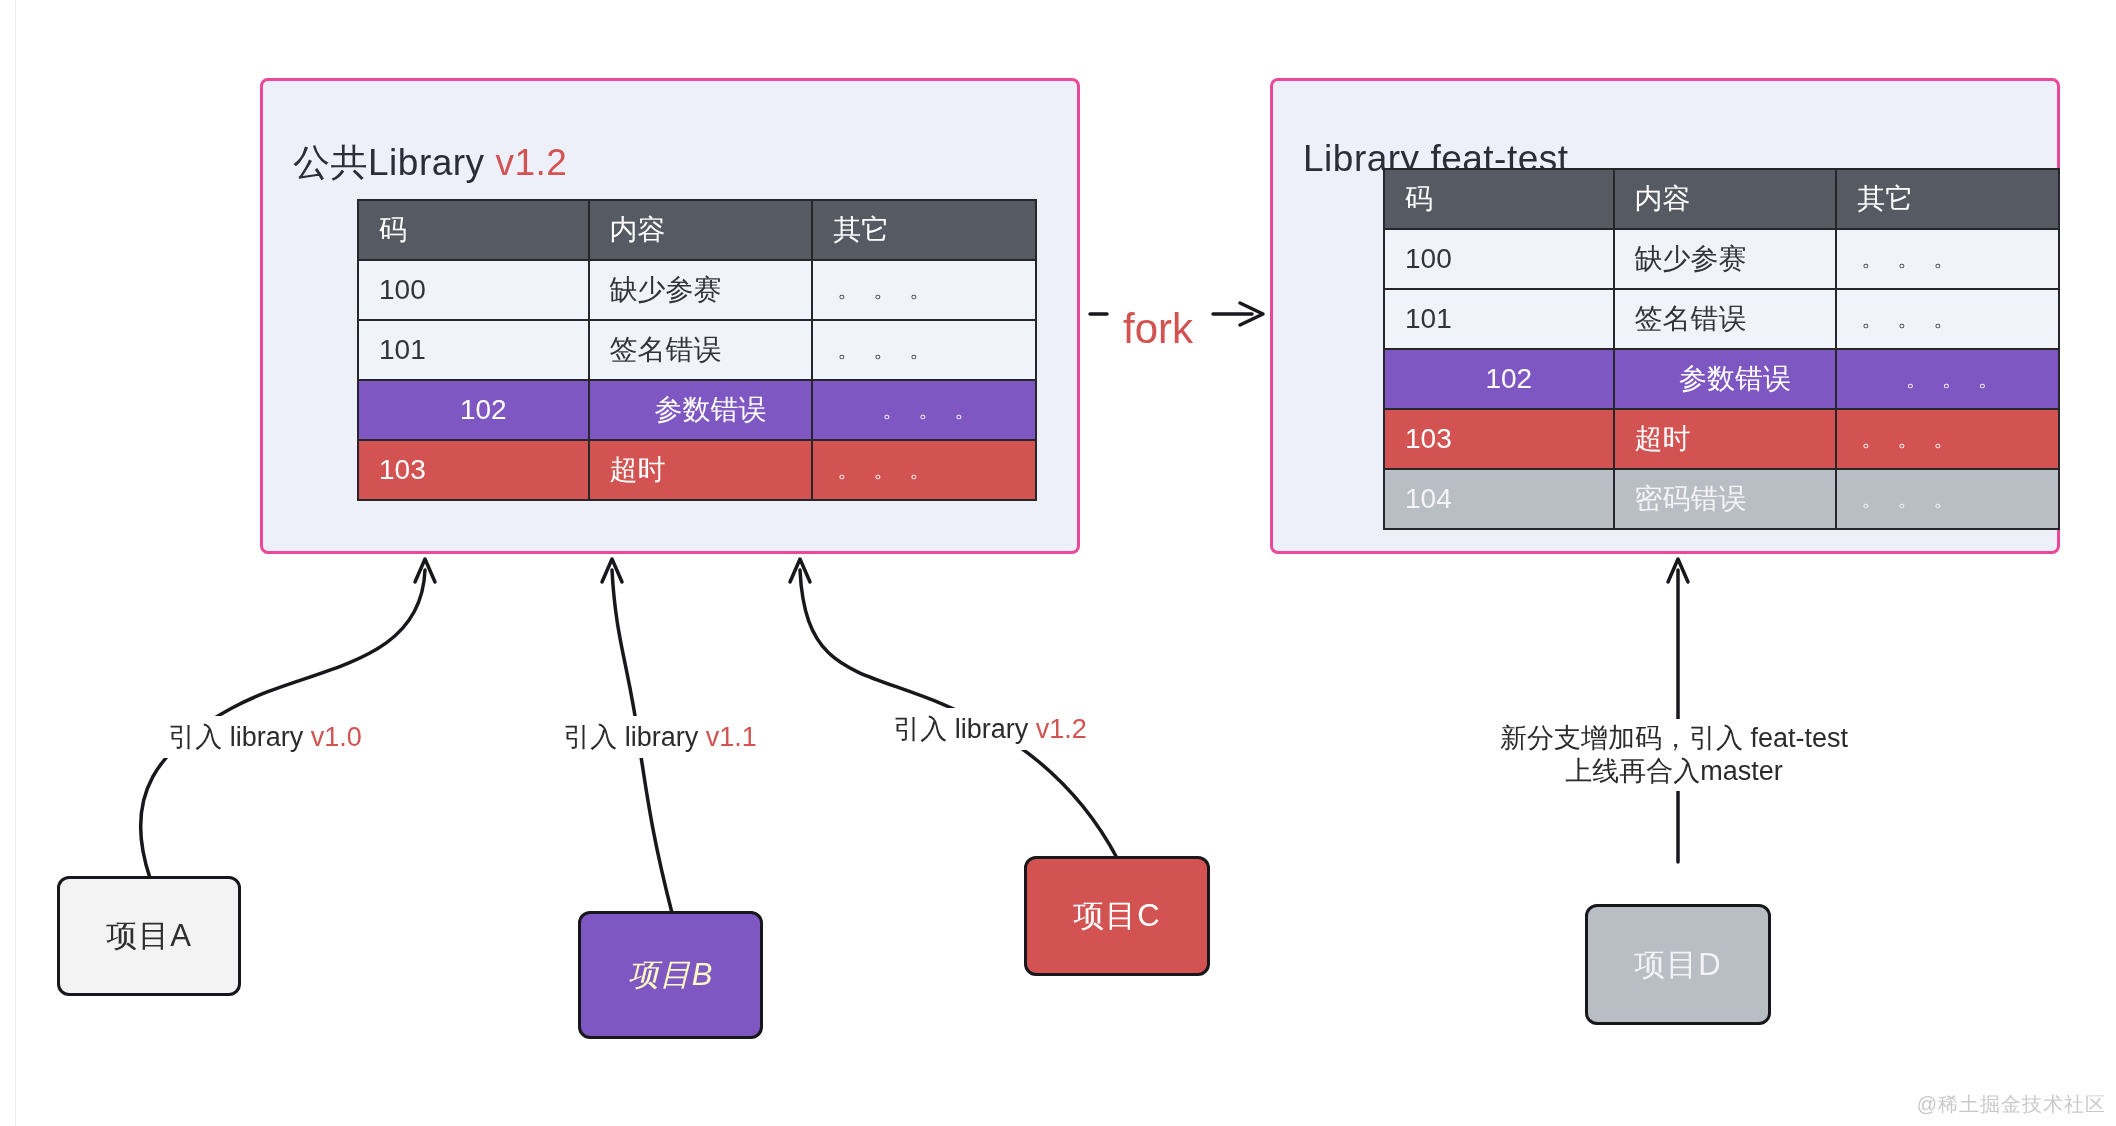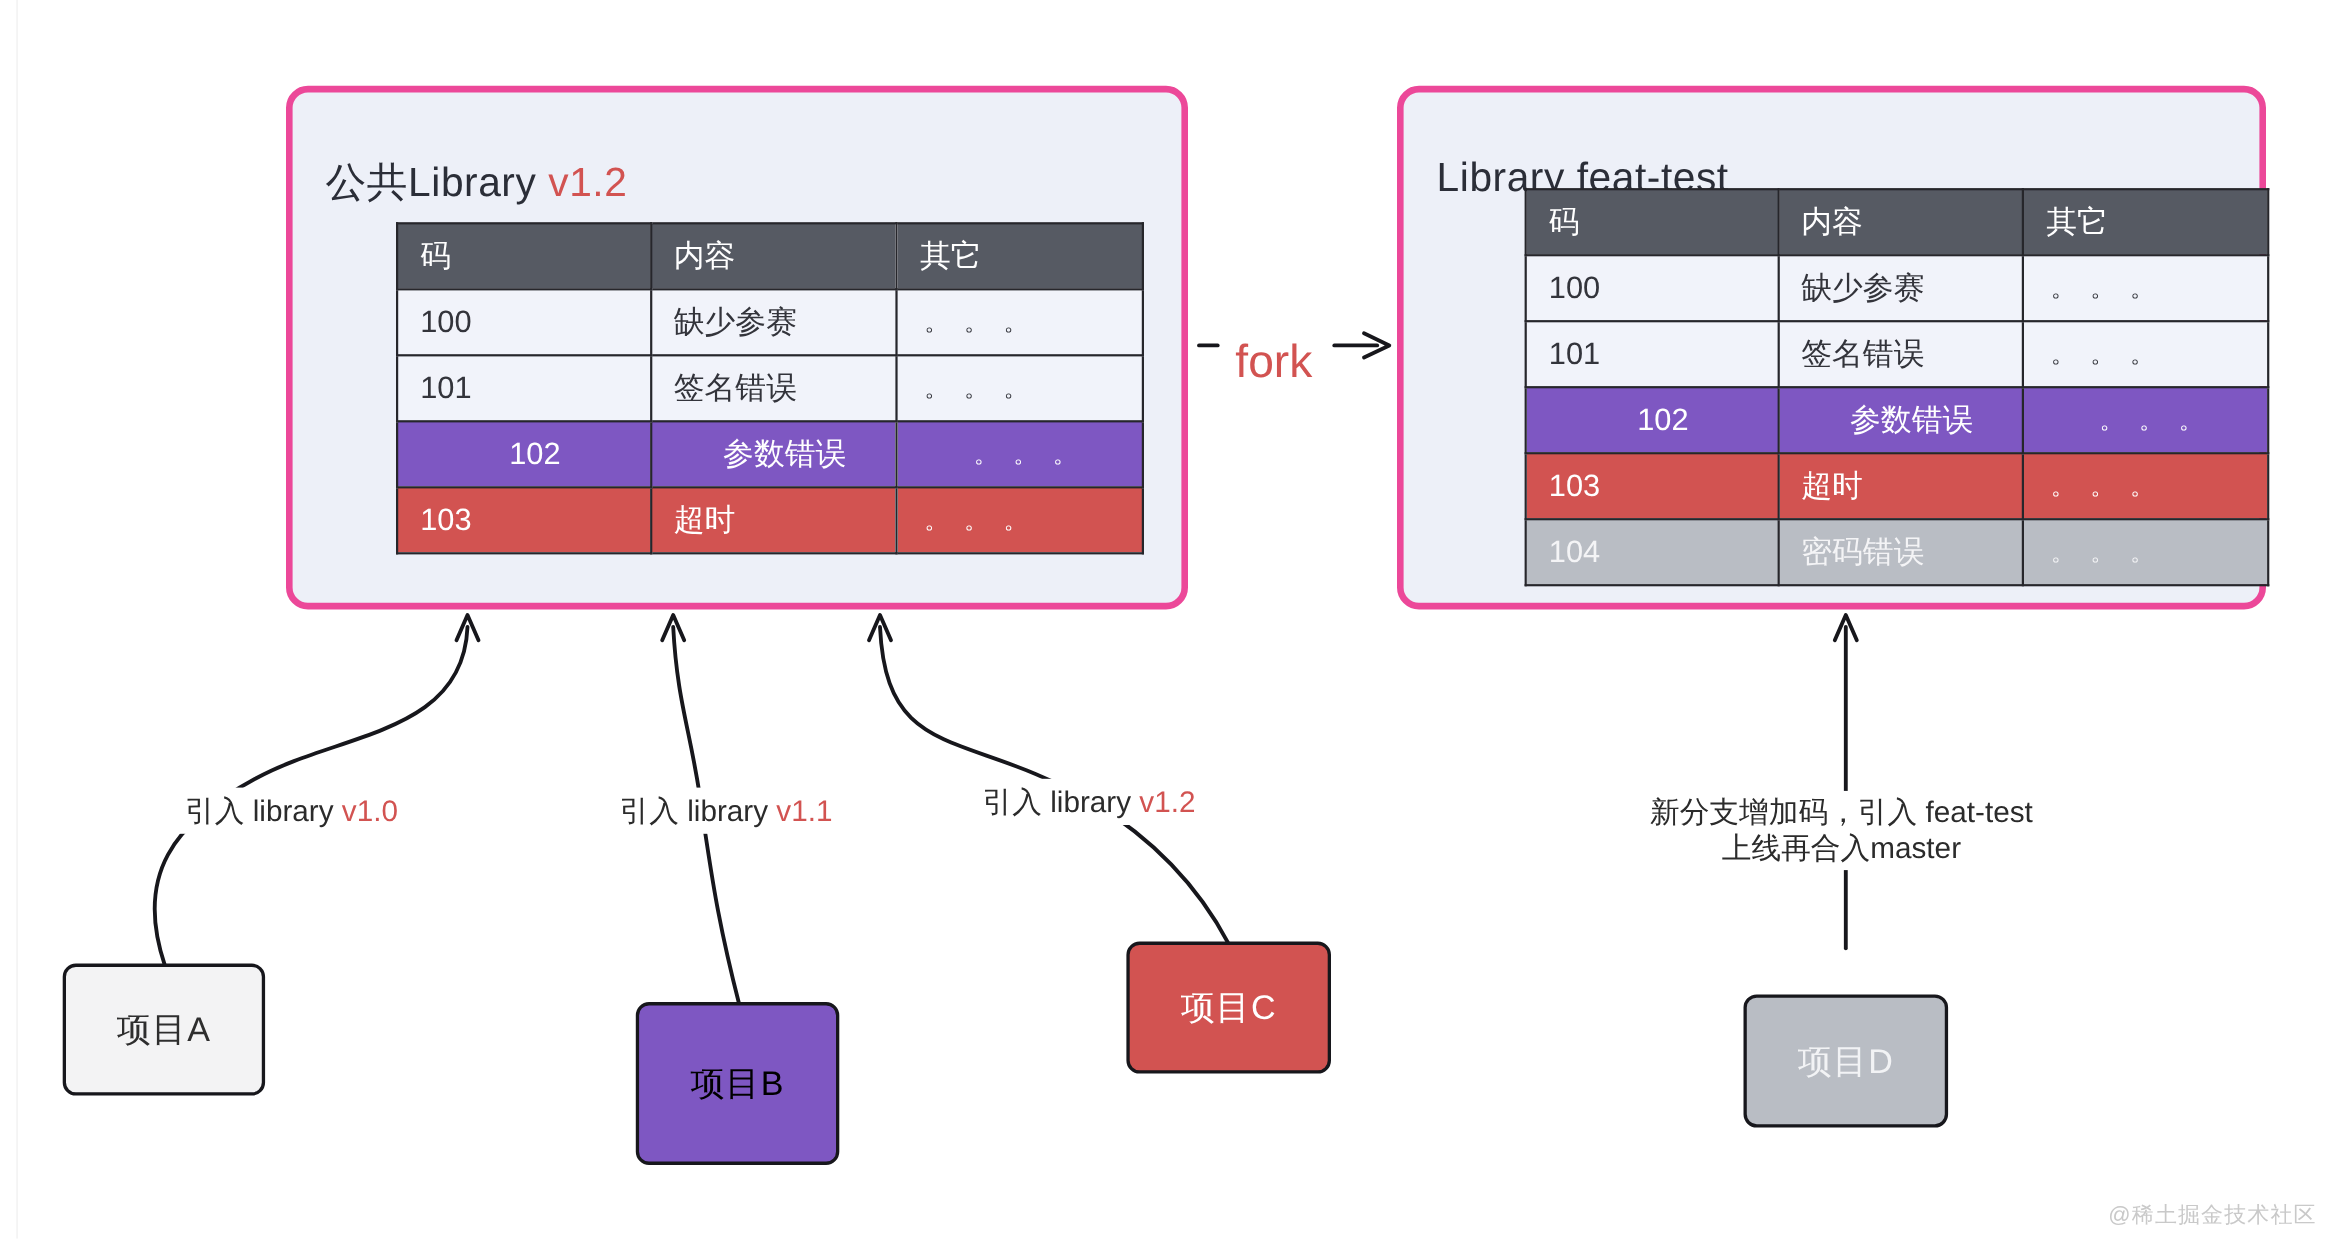--- a/index.html
+++ b/index.html
@@ -6,21 +6,21 @@
   body{
     width:2116px;height:1126px;position:relative;overflow:hidden;
     font-family:"Liberation Sans","DejaVu Sans",sans-serif;
     color:#2b2e38;
   }
   .edge-strip{position:absolute;left:0;top:0;width:15px;height:1126px;background:#ffffff;border-right:1px solid #ededed;}
   .arrows{position:absolute;left:0;top:0;width:2116px;height:1126px;}
   .arrows path{fill:none;stroke:#17171c;stroke-width:3.5;stroke-linecap:round;stroke-linejoin:round;}
 
   .panel{
-    position:absolute;background:#edf0f8;border:6px solid #ec4899;border-radius:20px;
+    position:absolute;background:#edf0f8;border:3px solid #ec4899;border-radius:8px;
     box-sizing:border-box;
   }
   .panel.left{left:260px;top:78px;width:820px;height:476px;}
   .panel.right{left:1270px;top:78px;width:790px;height:476px;}
   .panel-title{
     position:absolute;left:30px;top:26px;font-size:37px;font-weight:500;
     color:#2b2e38;white-space:nowrap;letter-spacing:0.5px;
   }
   .accent{color:#d25351;}
 
@@ -55,21 +55,21 @@
   #edge-label-b{left:660px;top:737px;}
   #edge-label-c{left:990px;top:729px;}
   #edge-label-d{left:1674px;top:731px;}
 
   .project{
     position:absolute;border:3px solid #17171c;border-radius:12px;box-sizing:border-box;
     display:flex;align-items:center;justify-content:center;
     font-size:31px;letter-spacing:1px;
   }
   #project-a{left:57px;top:876px;width:184px;height:120px;background:#f3f3f4;color:#2e2e2e;align-items:center;}
-  #project-b{left:578px;top:911px;width:185px;height:148px;background:#7e57c2;color:#000000;}
+  #project-b{left:578px;top:911px;width:185px;height:128px;background:#7e57c2;color:#fef9c3;font-style:italic;}
   #project-c{left:1024px;top:856px;width:186px;height:120px;background:#d25351;color:#ffffff;}
   #project-d{left:1585px;top:860px;width:186px;height:121px;background:#b9bdc4;color:#f2f3f5;margin-top:44px;}
 
   .watermark{
     position:absolute;right:10px;bottom:8px;font-size:20px;color:#c9c9c9;letter-spacing:1px;
   }
 </style>
 </head>
 <body>
 

